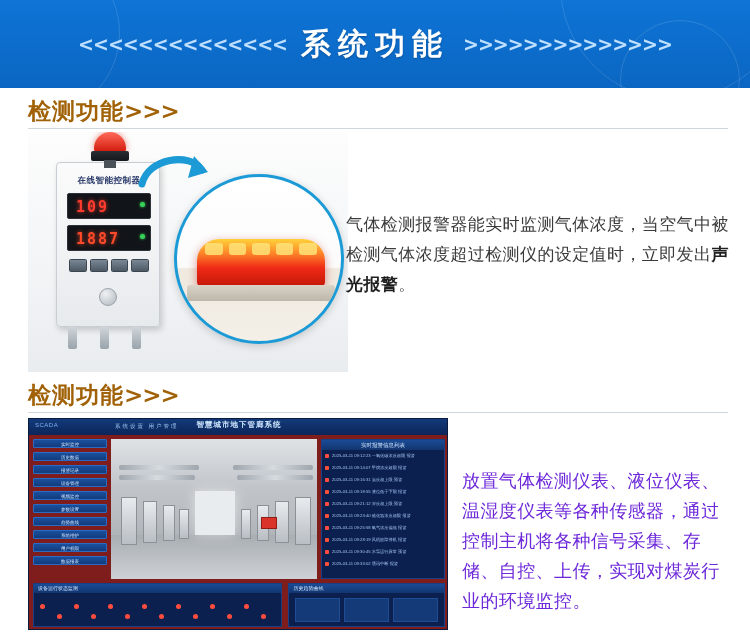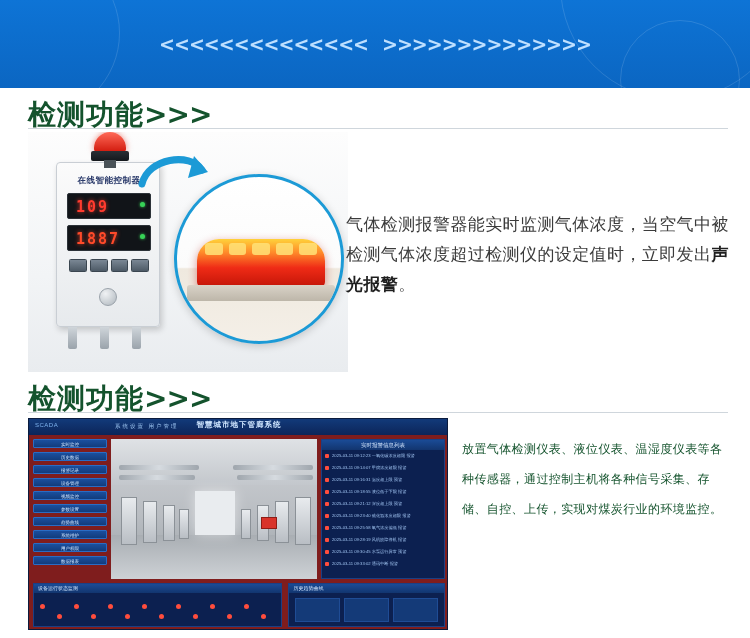--- a/index.html
+++ b/index.html
@@ -52,22 +52,22 @@
     border-radius: 50%;
     border: 1px solid rgba(255,255,255,.13);
   }
   .d1 { width: 170px; height: 170px; left: -50px; top: -52px; }
   .d2 { width: 120px; height: 120px; left: 620px; top: 20px; }
   .d3 { width: 230px; height: 230px; left: 560px; top: -130px; }
 
   
   .sec-title {
     position: absolute;
-    color: #14532d;
-    font-size: 28px;
+    color: #a16207;
+    font-size: 23px;
     font-weight: bold;
     letter-spacing: 1px;
     white-space: nowrap;
   }
   .sec-title .arrows {
     font-family: "DejaVu Sans", sans-serif;
     font-weight: bold;
     letter-spacing: -1px;
   }
   .sec-rule {
@@ -368,37 +368,38 @@
   .sb-dots { position: absolute; left: 6px; top: 16px; right: 6px; height: 22px; }
   .sb-dots span {
     position: absolute; width: 5px; height: 5px; border-radius: 50%;
     background: #ff4d3d;
   }
   .sb-bars { position: absolute; left: 6px; top: 14px; right: 6px; bottom: 4px; display: flex; gap: 4px; }
   .sb-bars div { flex: 1; background: #143a78; border: 1px solid #1f4c95; }
 
   .text2 {
     position: absolute;
-    left: 462px; top: 16px;
+    left: 462px; top: 48px;
     width: 262px;
-    font-size: 12px;
+    font-size: 18px;
     line-height: 30px;
-    color: #14532d;
+    color: #6d28d9;
     letter-spacing: .4px;
   }
 </style>
 </head>
 <body>
 
 <div class="banner">
   <div class="banner-deco d1"></div>
   <div class="banner-deco d2"></div>
   <div class="banner-deco d3"></div>
   <div class="banner-inner">
     <span class="chev-left">&lt;&lt;&lt;&lt;&lt;&lt;&lt;&lt;&lt;&lt;&lt;&lt;&lt;&lt;</span>
+    <span class="banner-title">系统功能</span>
     <span class="chev-right">&gt;&gt;&gt;&gt;&gt;&gt;&gt;&gt;&gt;&gt;&gt;&gt;&gt;&gt;</span>
   </div>
 </div>
 
 <div class="sec-title" style="left:28px; top:96px;">
   <span>检测功能</span><span class="arrows">&gt;&gt;&gt;</span>
 </div>
 <div class="sec-rule" style="left:28px; top:128px; width:700px;"></div>
 
 <div id="block1">

